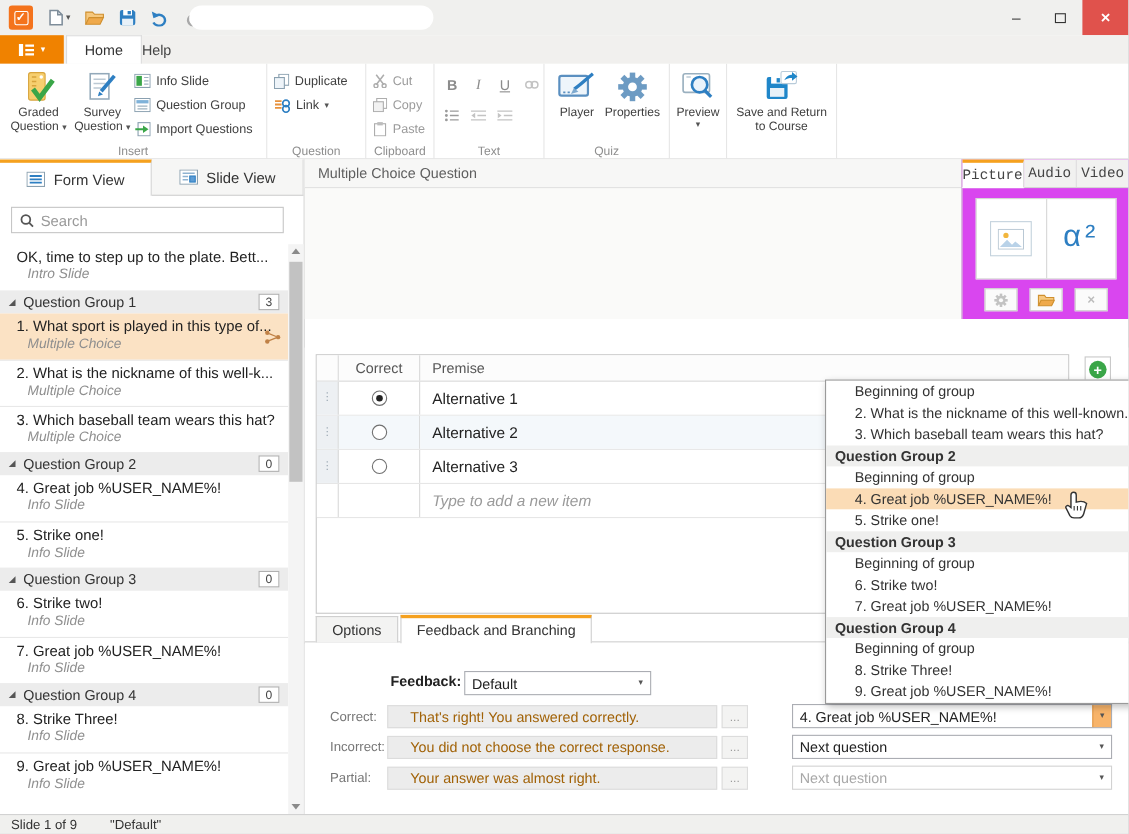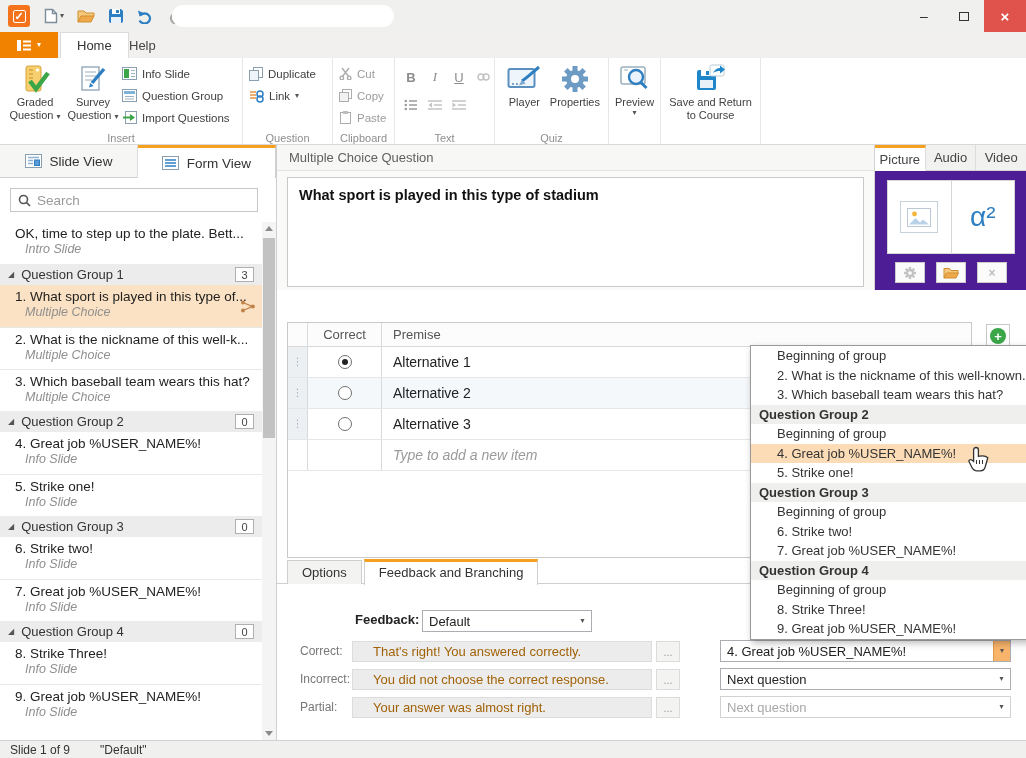--- a/index.html
+++ b/index.html
@@ -62,21 +62,21 @@
   .tri-up { width:0; height:0; border-left:4px solid transparent; border-right:4px solid transparent; border-bottom:5px solid #8a8a8a; }
   .tri-dn { width:0; height:0; border-left:4px solid transparent; border-right:4px solid transparent; border-top:5px solid #8a8a8a; }
 
   
   .center-bg { position:absolute; left:277px; top:145px; width:597px; height:145px; background:#fafaf9; }
   .sec-header { position:absolute; height:26px; background:#f7f7f6; border-bottom:1px solid #e2e2e2; display:flex; align-items:center; padding-left:12px; color:#5f5f5f; font-size:13px; }
   .mcq-header { left:277px; top:145px; width:597px; }
   .question-box { position:absolute; left:287px; top:177px; width:577px; height:110px; background:#fff; border:1px solid #c9c9c9; padding:9px 11px; font-weight:bold; font-size:14.5px; color:#111; }
 
   
-  .media-panel { position:absolute; left:874px; top:145px; width:152px; height:145px; background:#4c1d95; border-left:1px solid #d4d4d4; }
+  .media-panel { position:absolute; left:874px; top:145px; width:152px; height:145px; background:#d946ef; border-left:1px solid #d4d4d4;font-family:Liberation Mono, monospace; }
   .mp-tabs { display:flex; height:26px; border-bottom:1px solid #d4d4d4; }
   .mp-tab { flex:1; display:flex; align-items:center; justify-content:center; font-size:13px; color:#444; background:#f1f1f0; border-right:1px solid #ddd; }
   .mp-tab.active { background:#fff; border-top:3px solid #f5a11f; border-bottom:1px solid #fff; margin-bottom:-1px; }
   .mp-big { position:absolute; left:12px; top:35px; width:128px; height:74px; display:flex; background:#fff; border:1px solid #d6d6d6; }
   .mp-cell { flex:1; display:flex; align-items:center; justify-content:center; }
   .mp-cell:first-child { border-right:1px solid #d6d6d6; }
   .pic-inner { width:38px; height:32px; border:1px solid #c4d2dd; display:flex; align-items:center; justify-content:center; }
   .alpha { font-size:28px; color:#2e7fc2; }
   .mp-btn { position:absolute; top:117px; width:30px; height:21px; background:#fbfbfb; border:1px solid #ccc; display:flex; align-items:center; justify-content:center; font-size:12px; color:#bdbdbd; }
 
@@ -413,34 +413,34 @@
         <span>Save and Return</span>
         <span>to Course</span>
       </div>
       <div class="rgroup-label"></div>
     </div>
     <div class="rgroup" style="flex:1; border-right:none;"></div>
   </div>
 
   <div class="left-panel">
     <div class="lp-tabs">
+      <div class="lp-tab active">
+        <svg width="17" height="14">
+            <rect x="0.5" y="0.5" width="16" height="13" fill="#fff" stroke="#8aa0b0"></rect>
+            <path d="M3 4 h11 M3 7 h11 M3 10 h11" stroke="#2e7fc2" stroke-width="1.6"></path>
+          </svg>
+        <span>Form View</span>
+      </div>
       <div class="lp-tab">
         <svg width="17" height="14">
             <rect x="0.5" y="0.5" width="16" height="13" fill="#fff" stroke="#8aa0b0"></rect>
             <path d="M3 3.5 h11 M3 6.5 h5 M3 9.5 h5" stroke="#8fb3d1" stroke-width="1.4"></path>
             <rect x="9.5" y="6" width="5" height="5.5" fill="#5b9bd5" stroke="#2e7fc2"></rect>
           </svg>
         <span>Slide View</span>
-      </div>
-      <div class="lp-tab active">
-        <svg width="17" height="14">
-            <rect x="0.5" y="0.5" width="16" height="13" fill="#fff" stroke="#8aa0b0"></rect>
-            <path d="M3 4 h11 M3 7 h11 M3 10 h11" stroke="#2e7fc2" stroke-width="1.6"></path>
-          </svg>
-        <span>Form View</span>
       </div>
     </div>
     <div class="searchbox">
       <svg width="13" height="13">
           <circle cx="5.5" cy="5.5" r="4" fill="none" stroke="#555" stroke-width="1.6"></circle>
           <path d="M8.6 8.6 L12 12" stroke="#555" stroke-width="1.6"></path>
         </svg>
       <input type="text" placeholder="Search" style="">
     </div>
     <div class="lp-list">
@@ -521,21 +521,20 @@
       <span class="arr" style="bottom:4px;">
           <span class="tri-dn"></span>
         </span>
     </div>
   </div>
 
   <div class="center-bg"></div>
   <div class="sec-header mcq-header">
       <span>Multiple Choice Question</span>
     </div>
-  <div class="question-box"><span>What sport is played in this type of stadium</span></div>
 
   <div class="media-panel">
     <div class="mp-tabs">
       <div class="mp-tab active">
           <span>Picture</span>
         </div>
       <div class="mp-tab">
           <span>Audio</span>
         </div>
       <div class="mp-tab" style="border-right:none;">

